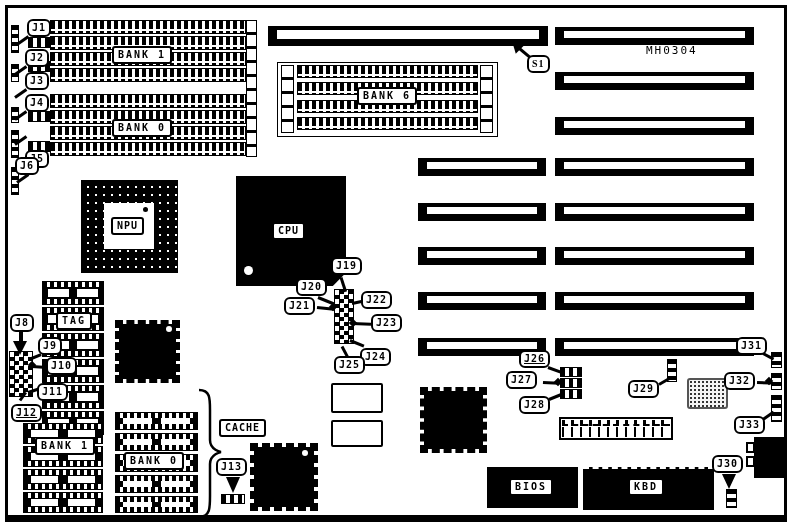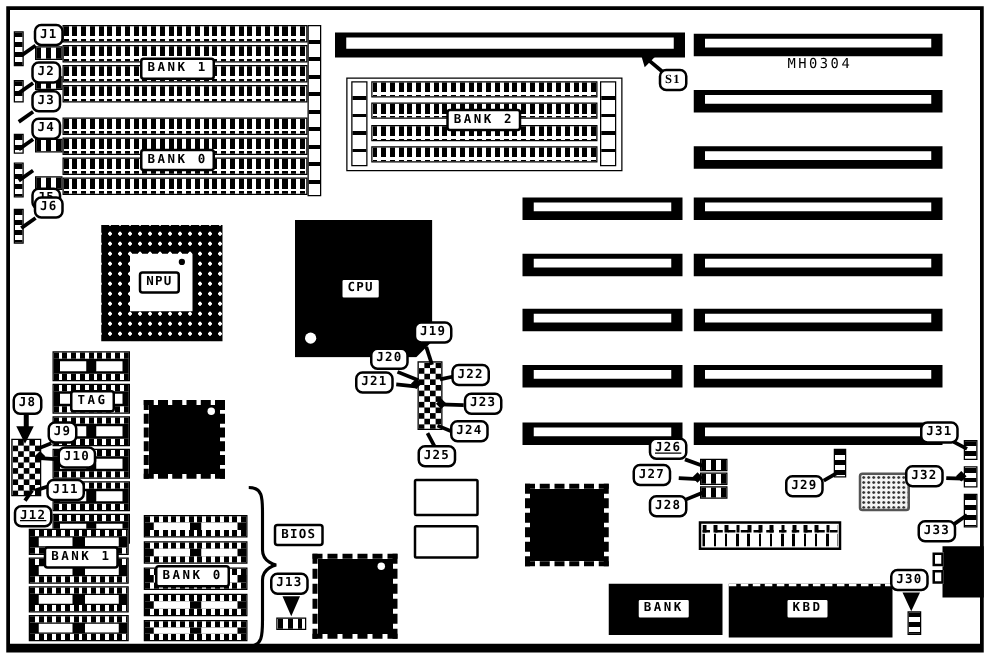--- a/index.html
+++ b/index.html
@@ -46,21 +46,21 @@
       font-weight:bold;font-size:10px;line-height:12px;letter-spacing:2px;
       padding:1px 4px;white-space:nowrap;}
   .ld{position:absolute;height:3px;background:#000;transform-origin:0 50%;z-index:6;}
   .dia{position:absolute;width:6px;height:6px;background:#000;transform:rotate(45deg);z-index:6;}
   .tri{position:absolute;width:0;height:0;border-left:7px solid transparent;
        border-right:7px solid transparent;border-top:14px solid #000;z-index:6;}
   .osc{position:absolute;border:2px solid #000;background:#fff;border-radius:2px;}
   .stip{position:absolute;background-color:#f4f4f4;border:2px solid #555;border-radius:3px;
         background-image:radial-gradient(#333 1px,rgba(0,0,0,0) 1.2px);background-size:4px 4px;}
   .blk{position:absolute;background:#000;}
-  .txt{position:absolute;z-index:7;font-size:11px;letter-spacing:2px;white-space:nowrap;}
+  .txt{position:absolute;z-index:7;font-size:11px;letter-spacing:2px;white-space:nowrap;margin-left:16px;}
   .dotw{position:absolute;background:#fff;border-radius:50%;z-index:3;}
   .dotb{position:absolute;background:#000;border-radius:50%;z-index:3;}
 </style>
 </head>
 <body>
 
 <div id="stage">
   <div class="board"></div>
 
   <div class="simm" style="left:50px;top:20px;width:196px;"></div>
@@ -83,41 +83,41 @@
   <div class="hj" style="left:28px;top:37px;width:22px;height:11px;"></div>
   <div class="hj" style="left:28px;top:61px;width:22px;height:11px;"></div>
   <div class="hj" style="left:28px;top:111px;width:22px;height:11px;"></div>
   <div class="hj" style="left:28px;top:141px;width:22px;height:11px;"></div>
 
   <div class="co" style="left:27px;top:19px;">J1</div>
   <div class="co" style="left:25px;top:49px;">J2</div>
   <div class="co" style="left:25px;top:72px;">J3</div>
   <div class="co" style="left:25px;top:94px;">J4</div>
   <div class="co" style="left:25px;top:119px;margin-top:31px;">J5</div>
-  <div class="co" style="left:27px;top:157px;">J6</div>
+  <div class="co" style="left:15px;top:157px;">J6</div>
   <div class="ld" style="left:17px;top:43px;width:14px;transform:rotate(-35deg);"></div>
   <div class="ld" style="left:15px;top:73px;width:14px;transform:rotate(-35deg);"></div>
   <div class="ld" style="left:15px;top:96px;width:14px;transform:rotate(-35deg);"></div>
   <div class="ld" style="left:15px;top:118px;width:14px;transform:rotate(-35deg);"></div>
   <div class="ld" style="left:15px;top:143px;width:14px;transform:rotate(-35deg);"></div>
   <div class="ld" style="left:17px;top:181px;width:14px;transform:rotate(-35deg);"></div>
 
   <div class="slot" style="left:268px;top:26px;width:280px;height:20px;"></div>
   <div class="co" style="left:527px;top:55px;font-family:Liberation Serif, serif;">S1</div>
   <div class="ld" style="left:517px;top:45px;width:17px;transform:rotate(40deg);"></div>
   <div style="position:absolute;left:508px;top:35px;width:0;height:0;border:6px solid transparent;border-bottom:11px solid #000;transform:rotate(-45deg);z-index:6;"></div>
 
   <div class="abs" style="left:277px;top:62px;width:221px;height:75px;border:1px solid #000;"></div>
   <div class="vcol" style="left:281px;top:65px;width:13px;height:68px;"></div>
   <div class="vcol" style="left:480px;top:65px;width:13px;height:68px;"></div>
   <div class="simm" style="left:297px;top:65px;width:181px;height:13px;"></div>
   <div class="simm" style="left:297px;top:82px;width:181px;height:13px;"></div>
   <div class="simm" style="left:297px;top:100px;width:181px;height:13px;"></div>
   <div class="simm" style="left:297px;top:117px;width:181px;height:13px;"></div>
-  <div class="lbl" style="left:357px;top:87px;">BANK 2</div>
+  <div class="lbl" style="left:357px;top:87px;">BANK 6</div>
 
   <div class="txt" style="left:630px;top:44px;">MH0304</div>
   <div class="slot" style="left:555px;top:27px;width:199px;"></div>
   <div class="slot" style="left:555px;top:72px;width:199px;"></div>
   <div class="slot" style="left:555px;top:117px;width:199px;"></div>
   <div class="slot" style="left:555px;top:158px;width:199px;"></div>
   <div class="slot" style="left:555px;top:203px;width:199px;"></div>
   <div class="slot" style="left:555px;top:247px;width:199px;"></div>
   <div class="slot" style="left:555px;top:292px;width:199px;"></div>
   <div class="slot" style="left:555px;top:338px;width:199px;"></div>
@@ -135,21 +135,21 @@
   <div class="blk" style="left:236px;top:176px;width:110px;height:110px;clip-path:polygon(0 0,100% 0,100% 88%,88% 100%,0 100%);"></div>
   <div class="dotw" style="left:244px;top:266px;width:9px;height:9px;"></div>
   <div class="lbl" style="left:272px;top:222px;letter-spacing:1px;">CPU</div>
 
   <div class="chk" style="left:334px;top:289px;width:20px;height:55px;"></div>
   <div class="co" style="left:331px;top:257px;">J19</div>
   <div class="co" style="left:296px;top:278px;">J20</div>
   <div class="co" style="left:284px;top:297px;">J21</div>
   <div class="co" style="left:361px;top:291px;">J22</div>
   <div class="co" style="left:371px;top:314px;">J23</div>
-  <div class="co" style="left:360px;top:336px;">J24</div>
+  <div class="co" style="left:360px;top:348px;">J24</div>
   <div class="co" style="left:334px;top:356px;">J25</div>
   <div class="ld" style="left:341px;top:276px;width:15px;transform:rotate(72deg);"></div>
   <div class="ld" style="left:318px;top:296px;width:18px;transform:rotate(22deg);"></div>
   <div class="ld" style="left:317px;top:306px;width:17px;transform:rotate(6deg);"></div>
   <div class="dia" style="left:330px;top:304px;"></div>
   <div class="ld" style="left:352px;top:302px;width:11px;transform:rotate(-12deg);"></div>
   <div class="ld" style="left:352px;top:322px;width:19px;transform:rotate(2deg);"></div>
   <div class="dia" style="left:350px;top:320px;"></div>
   <div class="ld" style="left:350px;top:339px;width:15px;transform:rotate(22deg);"></div>
   <div class="ld" style="left:342px;top:345px;width:14px;transform:rotate(62deg);"></div>
@@ -188,21 +188,21 @@
   <div class="dip" style="left:115px;top:412px;width:83px;height:18px;"></div>
   <div class="dip" style="left:115px;top:433px;width:83px;height:18px;"></div>
   <div class="dip" style="left:115px;top:454px;width:83px;height:18px;"></div>
   <div class="dip" style="left:115px;top:475px;width:83px;height:18px;"></div>
   <div class="dip" style="left:115px;top:496px;width:83px;height:17px;"></div>
   <div class="lbl" style="left:124px;top:452px;">BANK 0</div>
 
   <svg class="abs" style="left:196px;top:388px;z-index:5;" width="28" height="131">
     <path d="M3,2 C14,2 14,10 14,22 L14,52 C14,62 25,64 25,64 C25,64 14,66 14,76 L14,108 C14,120 14,129 3,129" fill="none" stroke="#000" stroke-width="2.5"></path>
   </svg>
-  <div class="lbl" style="left:219px;top:419px;letter-spacing:1px;">BIOS</div>
+  <div class="lbl" style="left:219px;top:419px;letter-spacing:1px;">CACHE</div>
 
   <div class="co" style="left:216px;top:458px;">J13</div>
   <div class="tri" style="left:226px;top:477px;border-top-width:16px;"></div>
   <div class="hj" style="left:221px;top:494px;width:24px;height:10px;"></div>
   <div class="qfp" style="left:250px;top:443px;width:68px;height:68px;"></div>
   <div class="dotw" style="left:302px;top:450px;width:6px;height:6px;"></div>
 
   <div class="osc" style="left:331px;top:383px;width:52px;height:30px;"></div>
   <div class="osc" style="left:331px;top:420px;width:52px;height:27px;"></div>
 
@@ -235,21 +235,21 @@
   <div class="ld" style="left:763px;top:352px;width:12px;transform:rotate(28deg);"></div>
   <div class="co" style="left:724px;top:372px;">J32</div>
   <div class="vj" style="left:771px;top:373px;width:11px;height:17px;"></div>
   <div class="ld" style="left:757px;top:381px;width:14px;transform:rotate(2deg);"></div>
   <div class="dia" style="left:766px;top:378px;"></div>
   <div class="vj" style="left:771px;top:395px;width:11px;height:27px;"></div>
   <div class="co" style="left:734px;top:416px;">J33</div>
   <div class="ld" style="left:763px;top:418px;width:13px;transform:rotate(-35deg);"></div>
 
   <div class="blk" style="left:487px;top:467px;width:91px;height:41px;"></div>
-  <div class="lbl" style="left:509px;top:478px;">BANK</div>
+  <div class="lbl" style="left:509px;top:478px;">BIOS</div>
   <div class="blk" style="left:583px;top:467px;width:131px;height:43px;border-top:2px dashed #fff;"></div>
   <div class="lbl" style="left:628px;top:478px;">KBD</div>
 
   <div class="co" style="left:712px;top:455px;">J30</div>
   <div class="tri" style="left:722px;top:474px;border-top-width:15px;"></div>
   <div class="vj" style="left:726px;top:489px;width:11px;height:19px;"></div>
   <div class="blk" style="left:754px;top:437px;width:33px;height:41px;"></div>
   <div class="abs" style="left:746px;top:442px;width:9px;height:11px;border:2px solid #000;background:#fff;"></div>
   <div class="abs" style="left:746px;top:456px;width:9px;height:11px;border:2px solid #000;background:#fff;"></div>
 </div>

